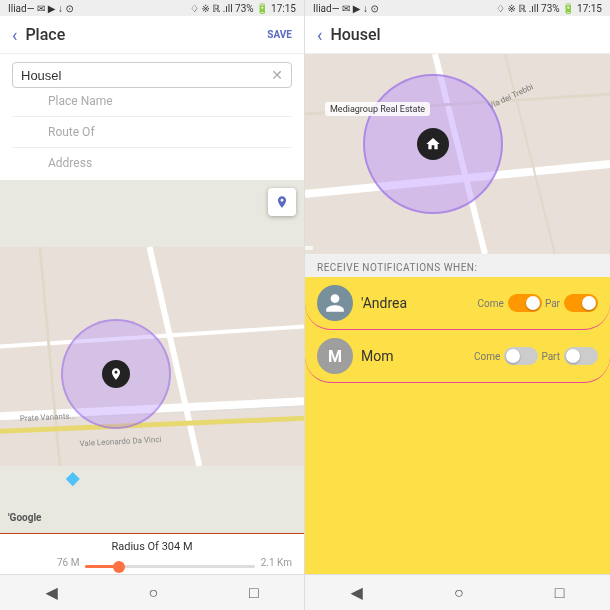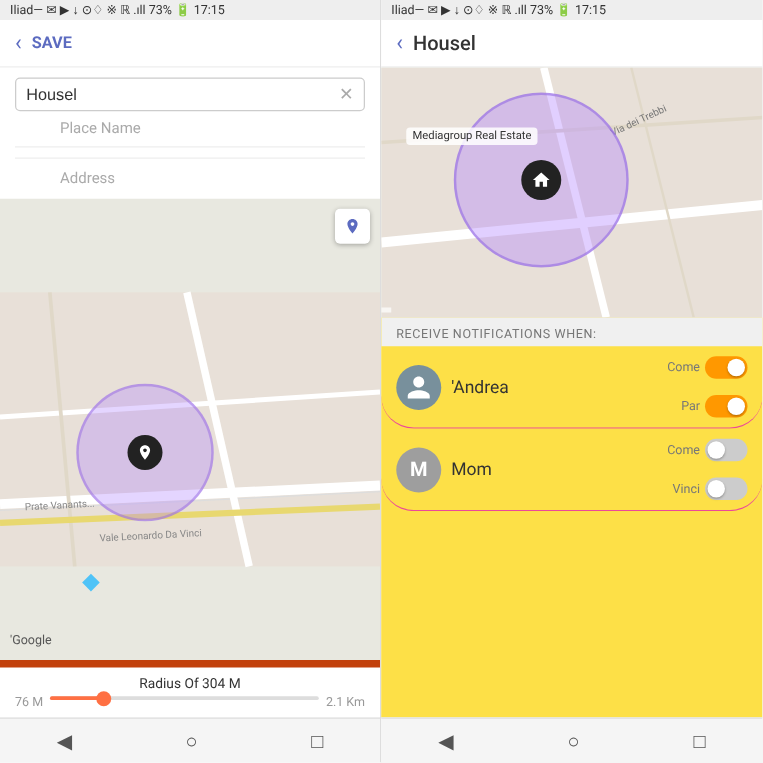--- a/index.html
+++ b/index.html
@@ -9,20 +9,21 @@
       overflow: hidden;
       font-family: 'Roboto', Arial, sans-serif;
       background: #f5f5f5;
       display: flex;
       flex-direction: column;
     }
 
     
     .status-bar {
       display: flex;
+      justify-content: space-between;
       align-items: center;
       background: #eee;
       font-size: 10px;
       color: #333;
       padding: 2px 8px;
       height: 16px;
     }
     .status-bar-left, .status-bar-right {
       display: flex;
       align-items: center;
@@ -51,21 +52,21 @@
       cursor: pointer;
     }
     .left-header .title {
       font-size: 16px;
       color: #333;
       font-weight: 500;
       flex: 1;
     }
     .left-header .save-btn {
       color: #5c6bc0;
-      font-size: 13px;
+      font-size: 10px;
       font-weight: bold;
       cursor: pointer;
     }
 
     .left-form {
       padding: 8px 12px;
       display: flex;
       flex-direction: column;
       gap: 4px;
     }
@@ -156,39 +157,40 @@
     }
     .place-pin svg { width: 14px; height: 14px; fill: white; }
 
     
     .google-label-left {
       position: absolute;
       bottom: 10px;
       left: 8px;
       font-size: 10px;
       color: #555;
-      font-weight: normal;
+      font-weight: bold;
     }
 
     
     .radius-bar {
       background: #fff;
       padding: 6px 12px;
-      border-top: 6px solid #c2410c;
+      border-top: 1px solid #c2410c;
     }
     .radius-label {
       text-align: center;
       font-size: 11px;
       color: #333;
       margin-bottom: 4px;
     }
     .slider-row {
       display: flex;
-      align-items: flex-start;
+      align-items: flex-end;
       gap: 6px;
+      margin-left: 45px;
     }
     .slider-min, .slider-max {
       font-size: 10px;
       color: #999;
     }
     .slider-track {
       flex: 1;
       height: 3px;
       background: #ddd;
       border-radius: 2px;
@@ -337,22 +339,22 @@
       color: white;
       font-weight: bold;
     }
     .person-name {
       flex: 1;
       font-size: 14px;
       color: #333;
     }
     .toggle-group {
       display: flex;
-      flex-direction: column;
-      gap: 13px;
+      flex-direction: row;
+      gap: 3px;
       align-items: flex-end;
     }
     .toggle-row {
       display: flex;
       align-items: center;
       gap: 4px;
     }
     .toggle-label {
       font-size: 10px;
       color: #777;
@@ -408,30 +410,32 @@
       <div class="status-bar-left">
         <span>Iliad—  ✉ ▶ ↓ ⊙</span>
       </div>
       <div class="status-bar-right">
         <span>♢ ※ ℝ  .ıll 73%  🔋 17:15</span>
       </div>
     </div>
 
     <div class="left-header">
       <span class="back-arrow">‹</span>
+      <span class="title">Place</span>
       <span class="save-btn">SAVE</span>
     </div>
 
     <div class="left-form">
       <div class="input-row">
         <input type="text" value="Housel" style="">
         <span class="clear-icon">✕</span>
       </div>
       <div class="field-label">Place Name</div>
       <div class="divider-line"></div>
+      <div class="field-label">Route Of</div>
       <div class="divider-line"></div>
       <div class="field-label">Address</div>
     </div>
 
     <div class="map-area-left">
       <svg class="map-svg" viewBox="0 0 305 220" xmlns="http://www.w3.org/2000/svg">
 
         <rect width="305" height="220" fill="#e8e0d8"></rect>
 
         <line x1="0" y1="170" x2="305" y2="155" stroke="#fff" stroke-width="8"></line>
@@ -558,21 +562,21 @@
           <div class="avatar" style="background: #9e9e9e; font-size:16px; color:white; font-weight:bold;">M</div>
           <span class="person-name">Mom</span>
           <div class="toggle-group">
             <div class="toggle-row">
               <span class="toggle-label">Come</span>
               <div class="toggle off">
                 <div class="toggle-knob"></div>
               </div>
             </div>
             <div class="toggle-row">
-              <span class="toggle-label">Vinci</span>
+              <span class="toggle-label">Part</span>
               <div class="toggle off">
                 <div class="toggle-knob"></div>
               </div>
             </div>
           </div>
         </div>
       </div>
     </div>
 
     <div class="right-nav-bar">

